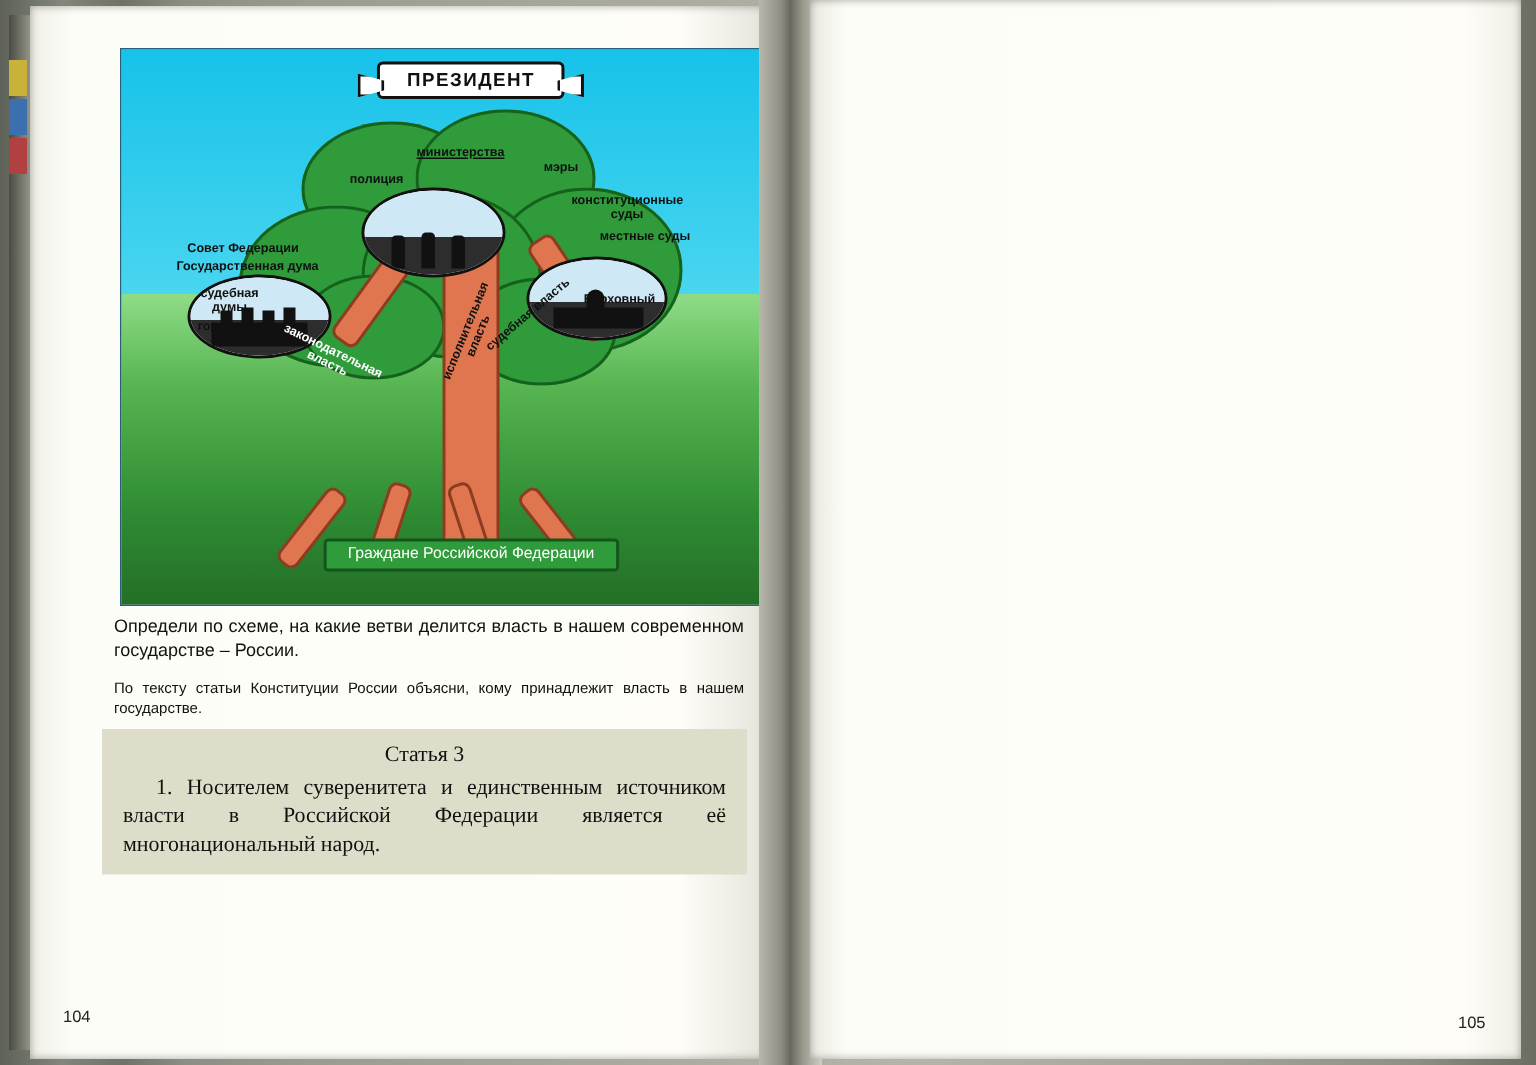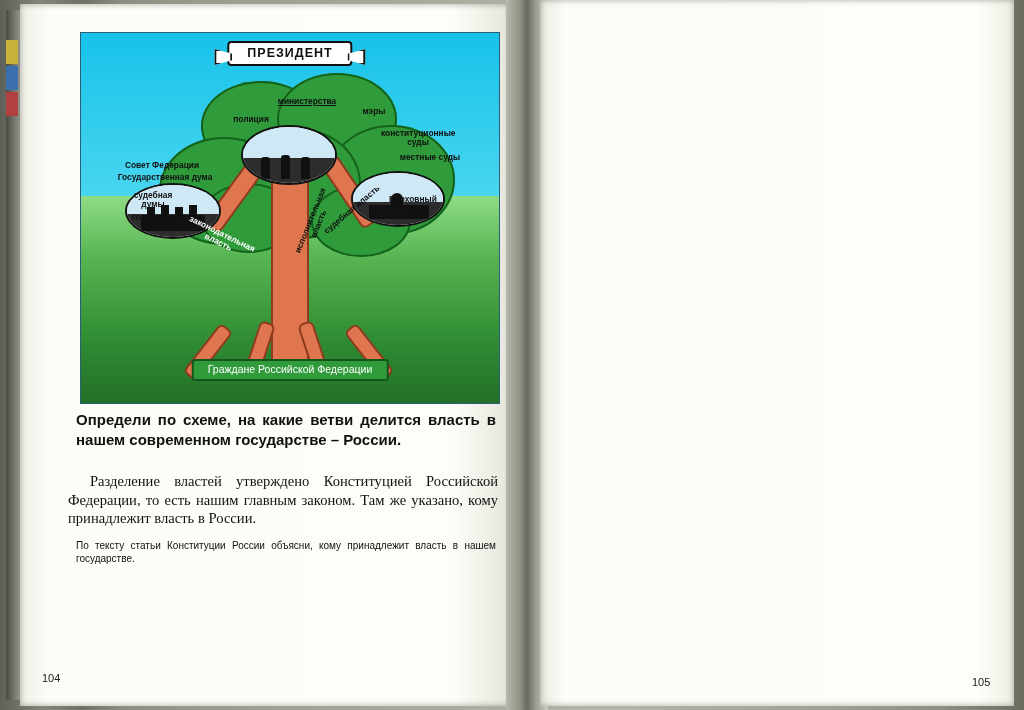--- a/index.html
+++ b/index.html
@@ -49,27 +49,28 @@
   
   .lcol{
     position:absolute;left:48px;top:20px;width:430px;
     font-size:13.2px;line-height:1.32;color:#111;text-align:justify;
   }
   .fig{
     position:relative;width:418px;height:370px;margin:8px 0 6px 12px;
     border:1px solid #2a5f7a;
     background:linear-gradient(180deg,#1cc4e8 0%, #39d0ee 32%, #9fe6a0 44%, #6fc96a 56%, #3f9a3c 78%, #2f7f30 100%);
     overflow:hidden;
+    padding-left:48px;
   }
   .fig .sky-band{position:absolute;left:0;right:0;top:0;height:45%;background:linear-gradient(180deg,#17c2e9,#4ad6f0);}
   .fig .grass{position:absolute;left:0;right:0;bottom:0;height:56%;
     background:linear-gradient(180deg,#8fdc86 0%, #56b451 30%, #2f8c33 70%, #236f27 100%);}
   .fig-caption{
     font-family:"Liberation Sans", sans-serif;
-    font-size:15px;line-height:1.3;margin:4px 0 23px 8px;width:420px;color:#111;font-weight:bold;
+    font-size:12px;line-height:1.3;margin:4px 0 12px 8px;width:420px;color:#111;
   }
   .para{margin:0 0 11px 0;text-indent:22px;font-size:14.6px;line-height:1.28;}
   .task{
     font-family:"Liberation Sans", sans-serif;font-size:10px;line-height:1.32;
     margin:10px 0 4px 8px;width:420px;text-indent:0;
   }
   .article-box{
     background:#ddddc9;padding:8px 14px 10px 14px;margin:6px 0 0 0;
   }
   .article-title{text-align:center;font-size:14.6px;margin:0 0 3px 0;}
@@ -190,24 +191,27 @@
           <span class="lbl" style="left:40px;top:180px;width:64px;">городские думы</span>
           <span class="lbl vert" style="left:192px;top:180px;width:84px;">исполнительная власть</span>
           <span class="lbl" style="left:232px;top:172px;width:78px;transform:rotate(-40deg);">судебная власть</span>
           <span class="lbl" style="left:96px;top:196px;width:86px;transform:rotate(26deg);color:#fff;">законодательная власть</span>
 
           <div class="roots-banner">Граждане Российской Федерации</div>
         </div>
 
         <div class="fig-caption">Определи по схеме, на какие ветви делится власть в нашем современном государстве – России.</div>
 
-        <p class="para">Разделение властей утверждено Конституцией Российской Федерации, то есть нашим главным законом. Там же указано, кому принадлежит власть в России.</p>
 
         <div class="task">По тексту статьи Конституции России объясни, кому принадлежит власть в нашем государстве.</div>
 
+        <div class="article-box">
+          <div class="article-title">Статья 3</div>
+          <div class="article-body">1. Носителем суверенитета и единственным источником власти в Российской Федерации является её многонациональный народ.</div>
+        </div>
       </div>
 
       <div class="folio" style="left:22px;top:668px;">104</div>
     </div>
 
     <div class="gutter"></div>
 
     <div class="page page-right">
 
       <div class="folio" style="left:432px;top:676px;">105</div>

